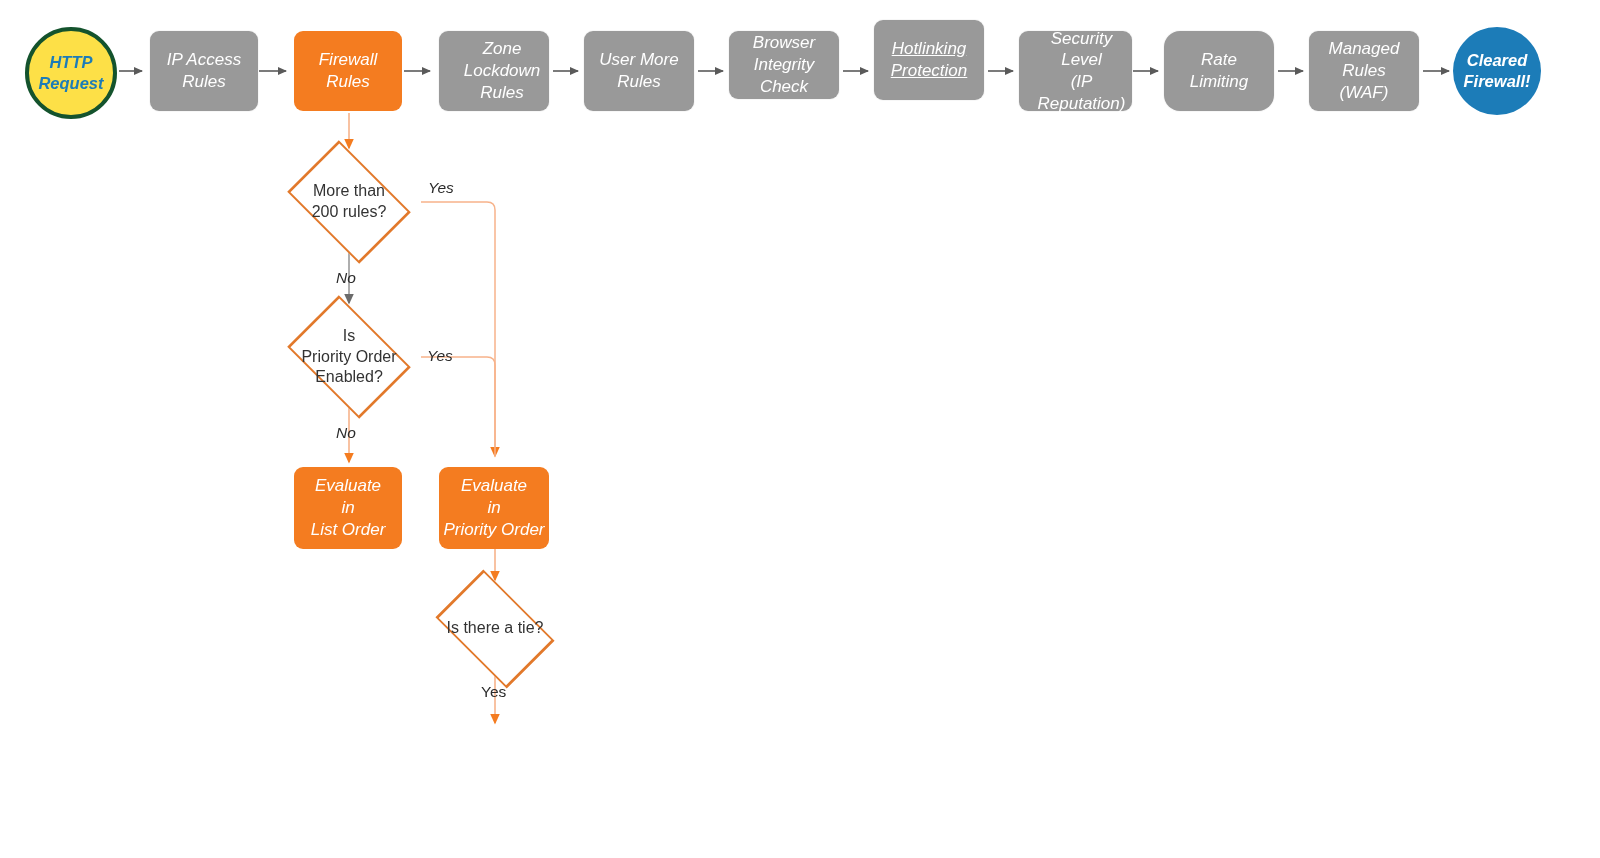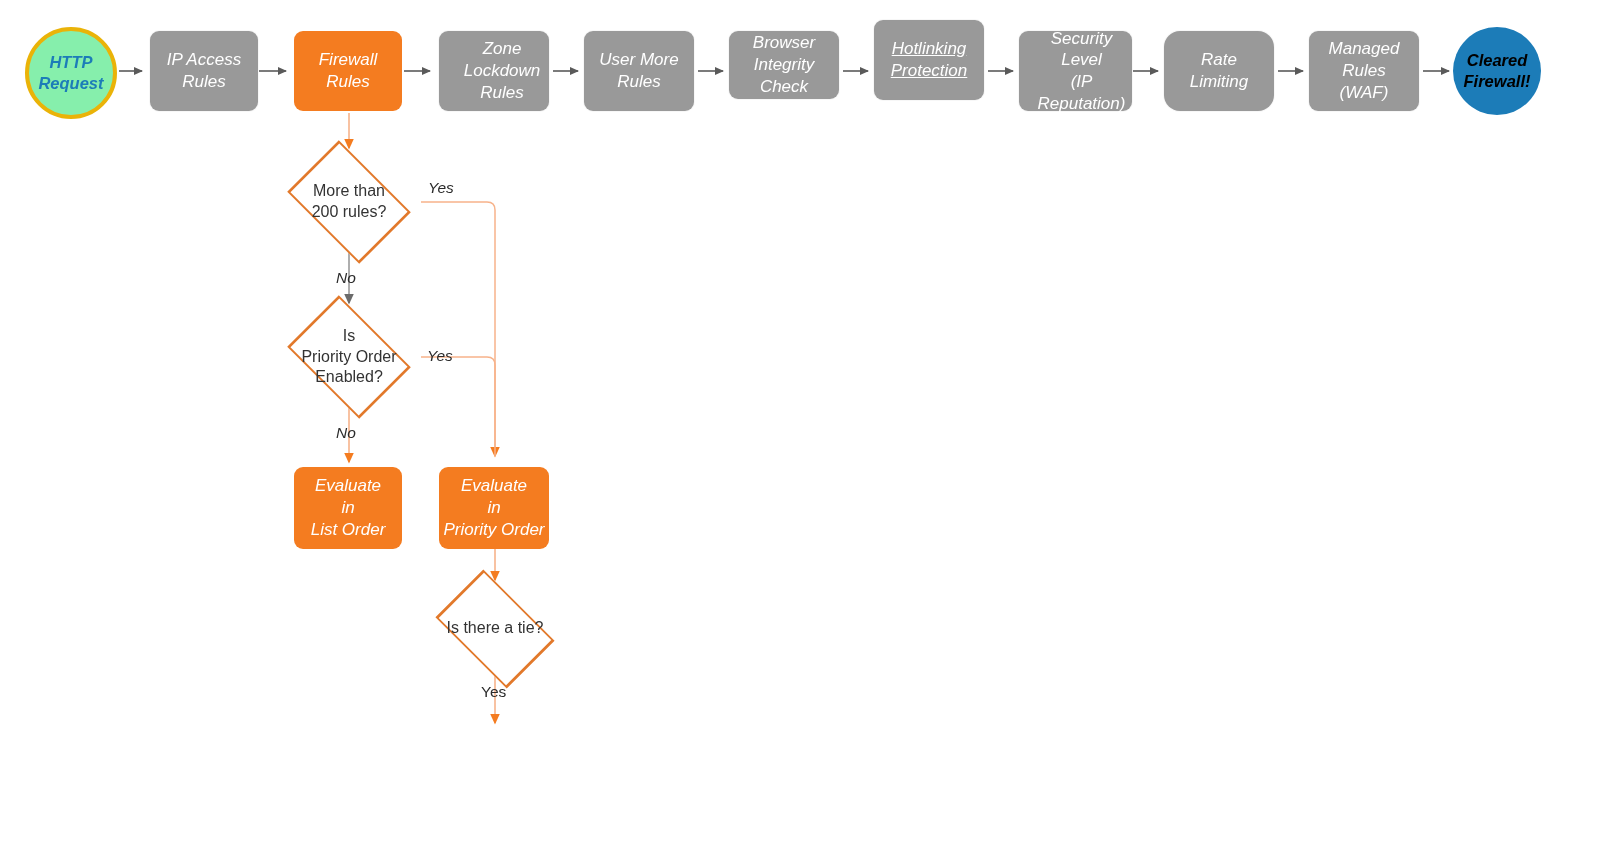--- a/index.html
+++ b/index.html
@@ -58,27 +58,27 @@
   }
 
   
   .circle {
     border-radius: 50%;
     font-weight: bold;
     font-style: italic;
     font-size: 16.5px;
   }
   .circle.outline {
-    background: #86efac;
-    border: 4px solid #eab308;
+    background: #fde047;
+    border: 4px solid #14532d;
     color: #1C7CB8;
   }
   .circle.filled {
     background: #1C7CB8;
-    color: #000000;
+    color: #ffffff;
   }
 
   
   .diamond {
     position: absolute;
   }
   .diamond .rhombus {
     position: absolute;
     left: 50%;
     top: 50%;

